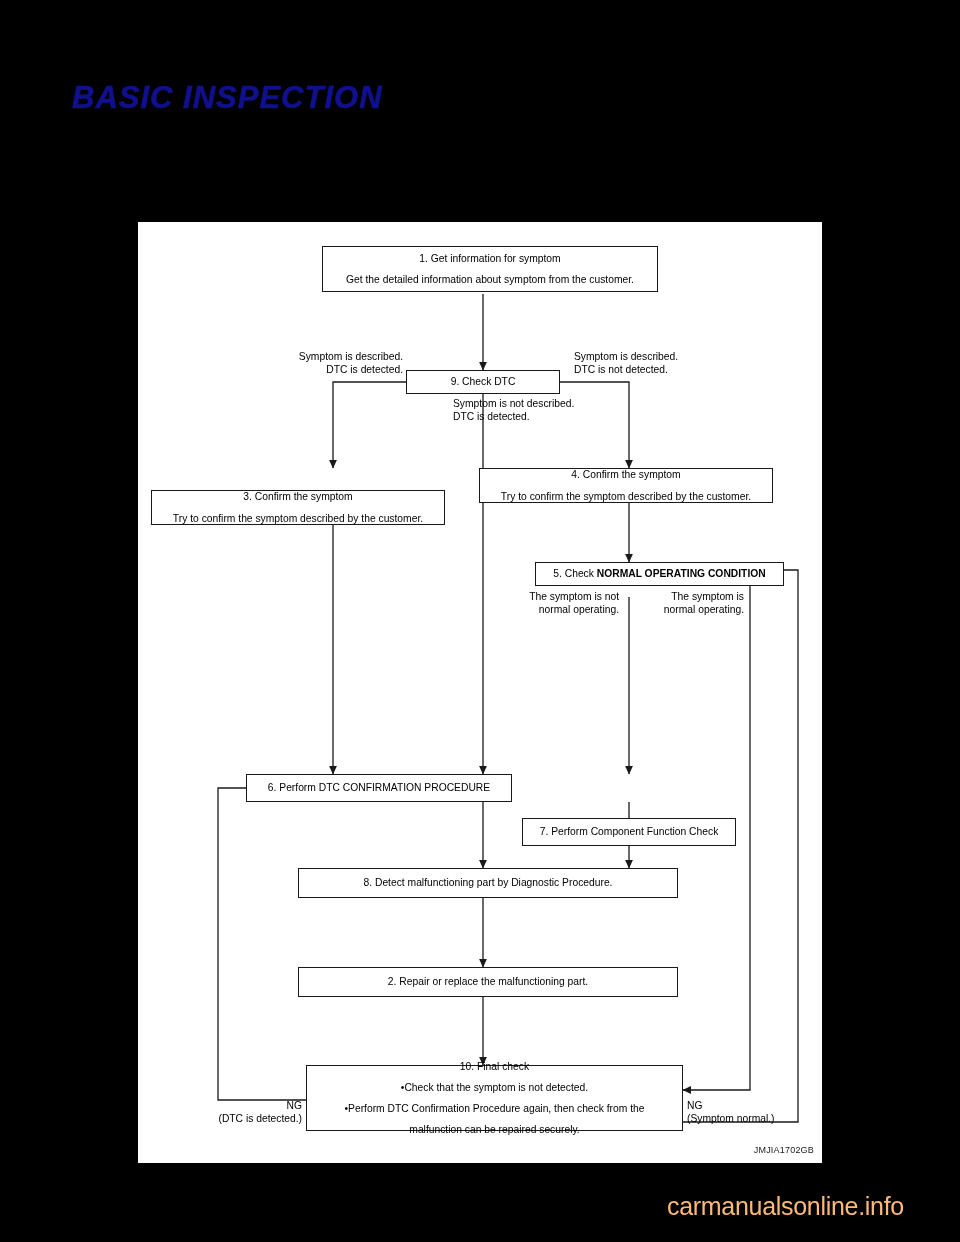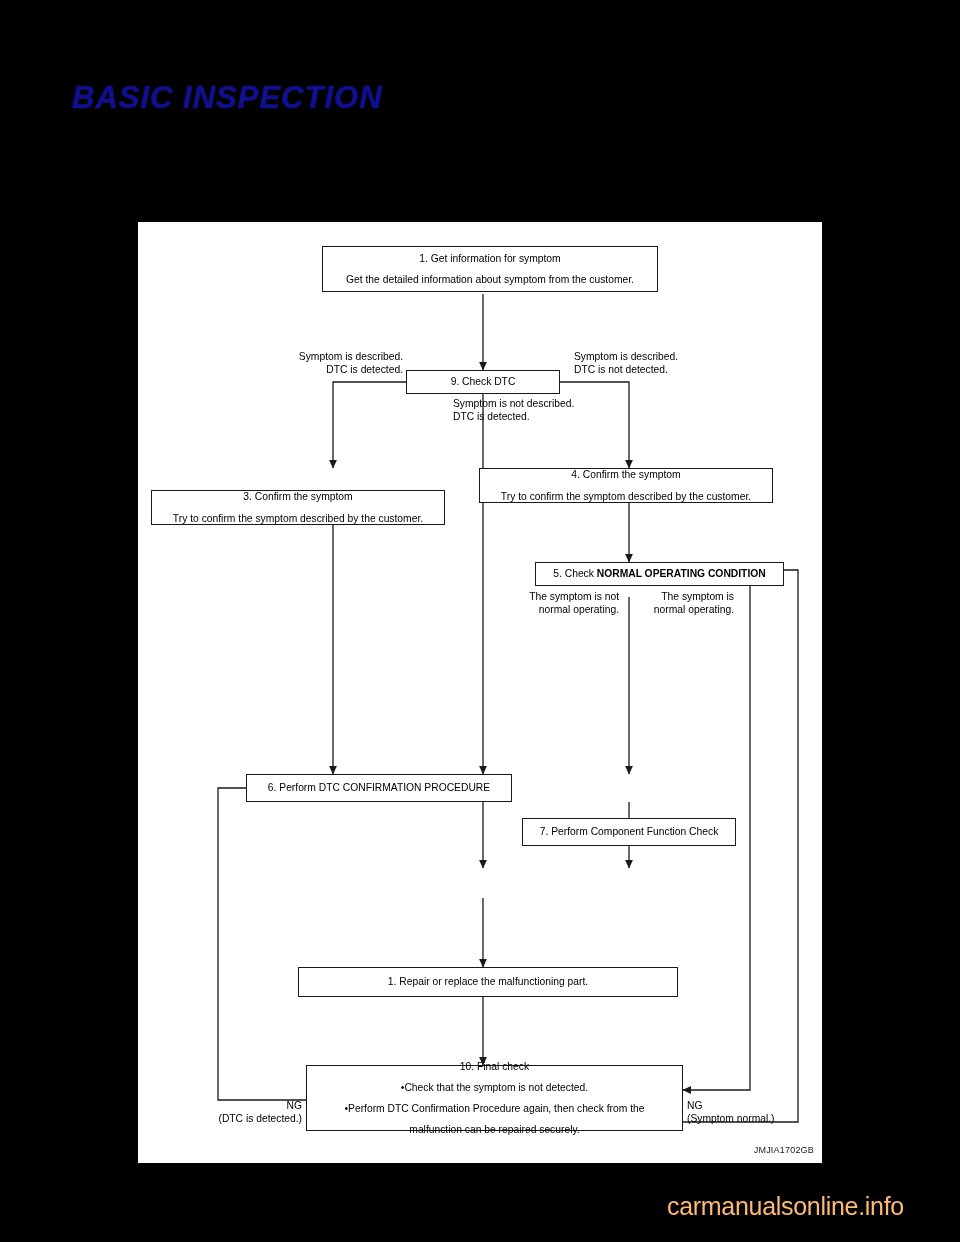--- a/index.html
+++ b/index.html
@@ -174,23 +174,26 @@
     </div>
 
     <div class="node" style="left:108px; top:552px; width:266px; height:28px;text-align:center;">
       <span class="ln">6. Perform DTC CONFIRMATION PROCEDURE</span>
     </div>
 
     <div class="node" style="left:384px; top:552px; width:214px; height:28px;margin-top:44px;">
       <span class="ln">7. Perform Component Function Check</span>
     </div>
 
+    <div class="node" style="left:160px; top:646px; width:380px; height:30px;">
+      <span class="ln">8. Detect malfunctioning part by Diagnostic Procedure.</span>
+    </div>
 
     <div class="node" style="left:160px; top:745px; width:380px; height:30px;">
-      <span class="ln">1. Repair or replace the malfunctioning part.</span>
+      <span class="ln">2. Repair or replace the malfunctioning part.</span>
     </div>
 
     <div class="node" style="left:168px; top:843px; width:377px; height:66px;">
       <span class="ln">10. Final check</span>
       <span class="ln">•Check that the symptom is not detected.</span>
       <span class="ln">•Perform DTC Confirmation Procedure again, then check from the</span>
       <span class="ln">malfunction can be repaired securely.</span>
     </div>
 
     <div class="elabel right-align" style="left:110px; top:128px; width:155px;">
@@ -206,21 +209,21 @@
     <div class="elabel left-align" style="left:315px; top:175px; width:190px;">
       <span class="ln bold">Symptom is not described.</span><br>
       <span class="ln bold">DTC is detected.</span>
     </div>
 
     <div class="elabel right-align" style="left:355px; top:368px; width:126px;">
       <span class="ln">The symptom is not</span><br>
       <span class="ln">normal operating.</span>
     </div>
 
-    <div class="elabel right-align" style="left:481px; top:368px; width:115px;">
+    <div class="elabel right-align" style="left:491px; top:368px; width:115px;">
       <span class="ln">The symptom is</span><br>
       <span class="ln">normal operating.</span>
     </div>
 
     <div class="elabel right-align" style="left:20px; top:877px; width:144px;">
       <span class="ln bold">NG</span><br>
       <span class="ln">(DTC is detected.)</span>
     </div>
 
     <div class="elabel left-align" style="left:549px; top:877px; width:140px;">

